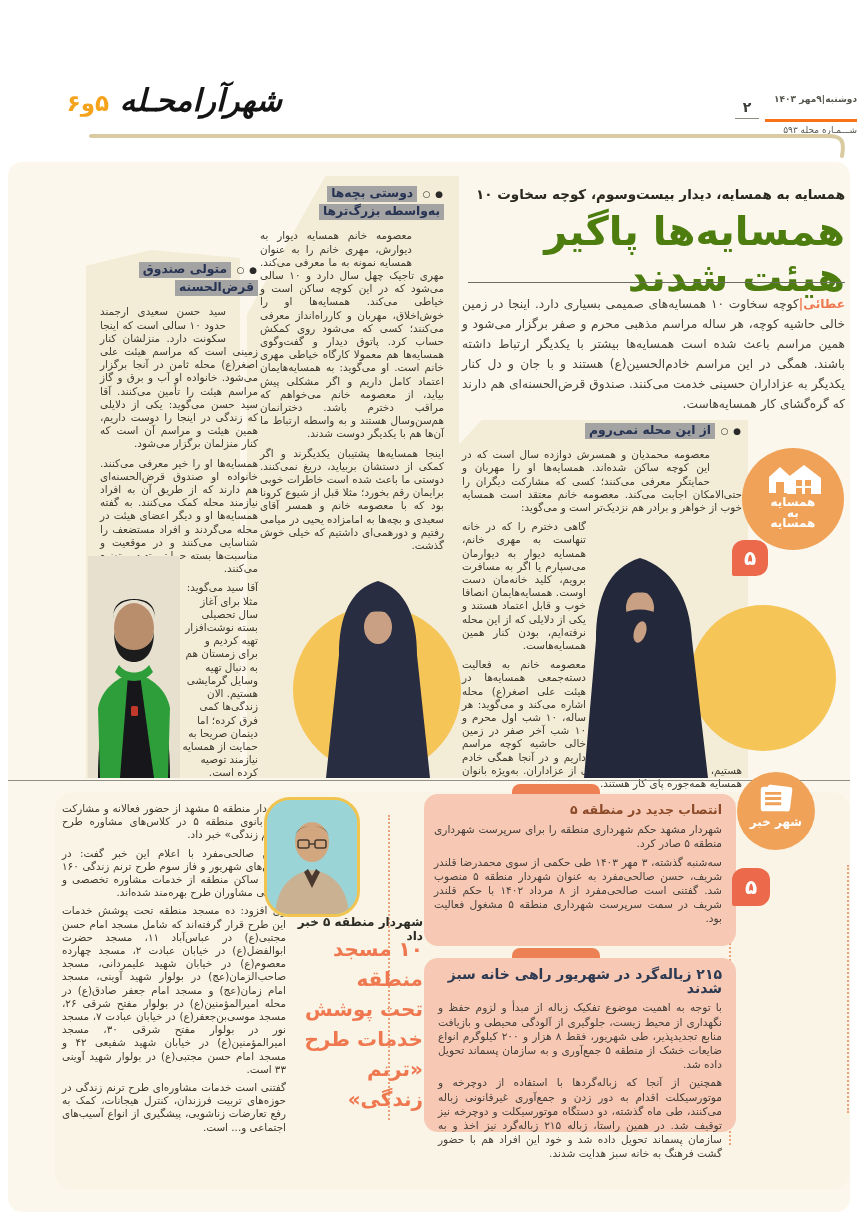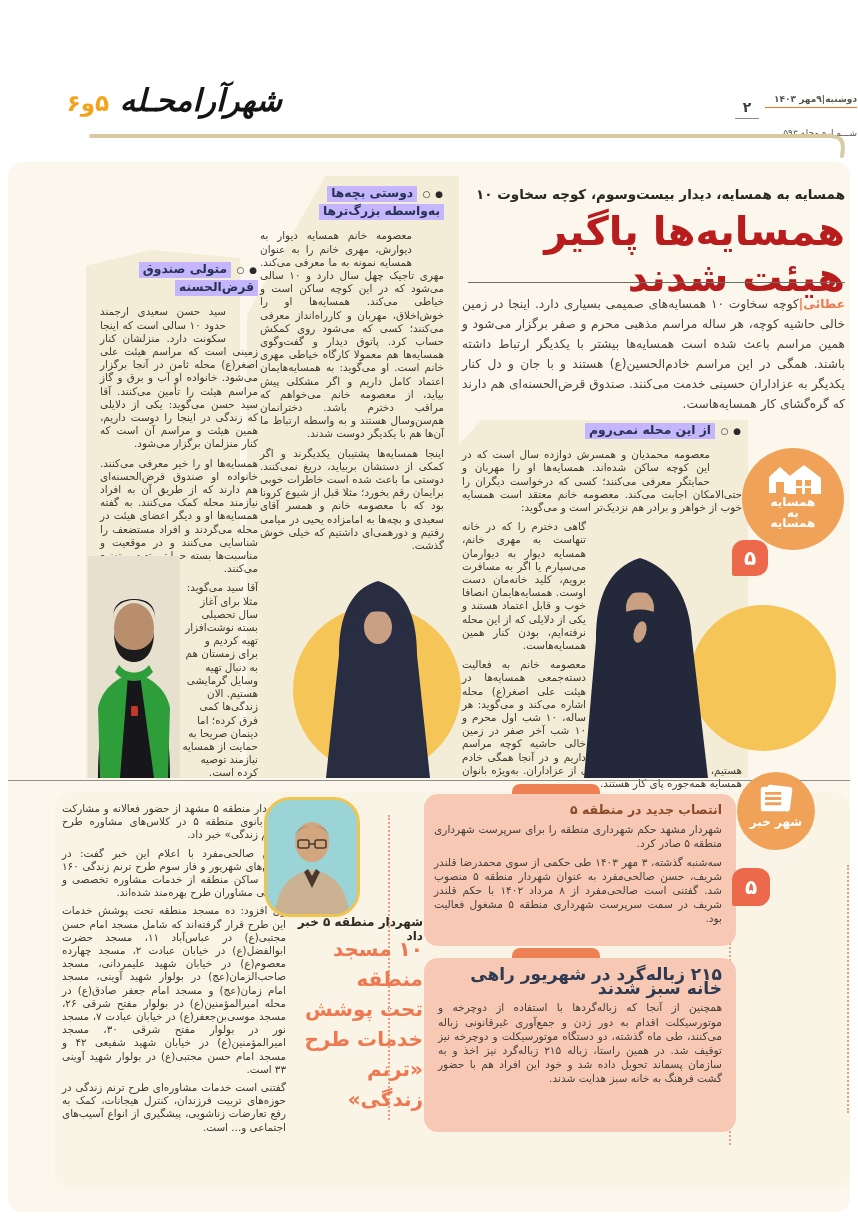--- a/index.html
+++ b/index.html
@@ -12,37 +12,37 @@
   .b-left{left:86px;top:250px;width:154px;height:528px;clip-path:polygon(0 3%,42% 0,100% 1.5%,100% 100%,0 100%);}
   .b-mid{left:247px;top:176px;width:212px;height:602px;clip-path:polygon(0 23%,37% 0,100% 0,100% 100%,0 100%);}
   .b-right{left:452px;top:420px;width:296px;height:358px;clip-path:polygon(0 9%,10% 0,100% 0,100% 100%,0 100%);}
   
   .masthead{left:52px;top:82px;width:230px;height:62px;color:#141414;font-weight:bold;
             font-style:italic;font-size:31px;direction:rtl;}
   .masthead .ed{color:#f6a31c;font-size:23px;font-style:normal;}
   .pageno{left:735px;top:99px;width:24px;text-align:center;font-size:14px;font-weight:bold;color:#3c3c38;
           border-bottom:1px solid #8d8d85;padding-bottom:3px;}
   .dateblock{left:765px;top:94px;width:92px;font-size:9px;color:#55554d;text-align:right;}
-  .dateblock .row1{border-bottom:1px solid #f97316;padding-bottom:3px;margin-bottom:20px;font-weight:bold;}
+  .dateblock .row1{border-bottom:3px solid #f97316;padding-bottom:15px;margin-bottom:3px;font-weight:bold;}
   
   .kicker{left:460px;top:186px;width:385px;text-align:right;font-size:13.5px;font-weight:bold;color:#29291f;}
   .headline{left:460px;top:208px;width:385px;text-align:right;font-size:40px;font-weight:800;
-            color:#b91c1c;letter-spacing:-1px;}
+            color:#4d7c0f;letter-spacing:-1px;}
   .lead-div{left:468px;top:282px;width:377px;border-top:1.5px solid #6d6d64;}
   .lead{left:462px;top:294px;width:383px;font-size:12.2px;line-height:20px;color:#4a4539;
         text-align:justify;}
   .byline{color:#ef7850;font-weight:bold;}
   
   .col{font-size:10.4px;line-height:13.2px;color:#3f3a30;text-align:justify;}
   .col p{margin:0 0 6px 0;}
   .c-fund{left:100px;top:262px;width:158px;}
   .c-friend{left:260px;top:186px;width:184px;}
   .c-stay{left:462px;top:423px;width:280px;}
   .yt-line{text-align:right;margin-bottom:2px;}
-  .yt{display:inline-block;background:#c4b5fd;color:#273352;font-weight:bold;font-size:12.3px;
+  .yt{display:inline-block;background:#a3a3a3;color:#273352;font-weight:bold;font-size:12.3px;
       padding:1px 4px 2px 4px;}
   .dots{font-size:9px;color:#2a2a2a;letter-spacing:1px;margin-left:2px;}
   .win{float:right;width:26px;height:26px;margin-left:6px;margin-bottom:2px;display:grid;
        grid-template-columns:1fr 1fr;grid-template-rows:1fr 1fr;gap:3px;}
   .sp-r{float:right;width:150px;height:235px;margin-left:6px;}
   .sp-l{float:left;width:78px;height:222px;margin-right:4px;}
   .ragged{text-align:right;}
   
   .ycircle{border-radius:50%;background:#f6c557;}
   .photo{z-index:5;}
@@ -60,21 +60,21 @@
   .fphoto{left:264px;top:797px;width:90px;height:114px;border:3px solid #f1c44f;border-radius:26px;
           overflow:hidden;background:#9bd4d6;z-index:5;}
   .fkicker{left:290px;top:915px;width:133px;text-align:right;font-size:12px;font-weight:bold;color:#2b2b24;}
   .ftitle{left:290px;top:934px;width:133px;text-align:right;font-size:20px;line-height:30px;
           font-weight:800;color:#ef7850;}
   .tab{background:#ee8153;border-radius:8px 8px 0 0;z-index:1;}
   .obox{background:#f7c9b5;border-radius:14px;z-index:2;padding:9px 14px;box-sizing:border-box;
         font-size:10.6px;line-height:14.2px;color:#46403a;text-align:justify;}
   .obox p{margin:0 0 4px 0;}
   .obox .t1{font-size:12.5px;font-weight:bold;color:#8c4a28;margin:0 0 5px 0;text-align:right;}
-  .obox .t2{font-size:17px;font-weight:bold;color:#2d3a52;margin:0 0 5px 0;text-align:right;}
+  .obox .t2{font-size:14px;font-weight:bold;color:#2d3a52;margin:0 0 5px 0;text-align:right;}
   svg{display:block;}
 </style>
 </head>
 <body>
 
 <div class="page">
 
   <div class="abs bg-cream"></div>
   <div class="abs bld b-left"></div>
   <div class="abs bld b-mid"></div>
@@ -130,21 +130,21 @@
     <p>اینجا همسایه‌ها پشتیبان یکدیگرند و اگر کمکی از دستشان بربیاید، دریغ نمی‌کنند. دوستی ما باعث شده است خاطرات خوبی برایمان رقم بخورد؛ مثلا قبل از شیوع کرونا بود که با معصومه خانم و همسر آقای سعیدی و بچه‌ها به امامزاده یحیی در میامی رفتیم و دورهمی‌ای داشتیم که خیلی خوش گذشت.</p>
   </div>
 
   <div class="abs col c-stay">
     <div class="yt-line">
       <span class="dots"><span>●</span> <span>○</span></span>
       <span class="yt">از این محله نمی‌روم</span>
     </div>
     <p style="margin-top:9px;">
         <span class="win"></span>
-      </p><div></div><div></div><div></div><div></div><span>معصومه محمدیان و همسرش دوازده سال است که در این کوچه ساکن شده‌اند. همسایه‌ها او را مهربان و حمایتگر معرفی می‌کنند؛ کسی که درخواست دیگران را حتی‌الامکان اجابت می‌کند. معصومه خانم معتقد است همسایه خوب از خواهر و برادر هم نزدیک‌تر است و می‌گوید:</span><p></p>
+      </p><div></div><div></div><div></div><div></div><span>معصومه محمدیان و همسرش دوازده سال است که در این کوچه ساکن شده‌اند. همسایه‌ها او را مهربان و حمایتگر معرفی می‌کنند؛ کسی که مشارکت دیگران را حتی‌الامکان اجابت می‌کند. معصومه خانم معتقد است همسایه خوب از خواهر و برادر هم نزدیک‌تر است و می‌گوید:</span><p></p>
     <div class="sp-r"></div>
     <p>گاهی دخترم را که در خانه تنهاست به مهری خانم، همسایه دیوار به دیوارمان می‌سپارم یا اگر به مسافرت برویم، کلید خانه‌مان دست اوست. همسایه‌هایمان انصافا خوب و قابل اعتماد هستند و یکی از دلایلی که از این محله نرفته‌ایم، بودن کنار همین همسایه‌هاست.</p>
     <p>معصومه خانم به فعالیت دسته‌جمعی همسایه‌ها در هیئت علی اصغر(ع) محله اشاره می‌کند و می‌گوید: هر ساله، ۱۰ شب اول محرم و ۱۰ شب آخر صفر در زمین خالی حاشیه کوچه مراسم داریم و در آنجا همگی خادم هستیم، از غذا پختن گرفته تا پذیرایی از عزاداران. به‌ویژه بانوان همسایه همه‌جوره پای کار هستند.</p>
   </div>
 
   <div class="abs ycircle" style="left:293px;top:606px;width:168px;height:168px;"></div>
   <div class="abs ycircle" style="left:690px;top:605px;width:146px;height:146px;"></div>
 
   <svg class="abs photo" style="left:88px;top:556px;" width="92" height="222" viewBox="0 0 92 222">
     <rect width="92" height="222" fill="#e8e0cf"></rect>
@@ -222,20 +222,21 @@
 
   <div class="abs tab" style="left:512px;top:784px;width:88px;height:16px;"></div>
   <div class="abs obox" style="left:424px;top:794px;width:312px;height:152px;padding-left:10px;">
     <div class="t1">انتصاب جدید در منطقه ۵</div>
     <p>شهردار مشهد حکم شهرداری منطقه را برای سرپرست شهرداری منطقه ۵ صادر کرد.</p>
     <p>سه‌شنبه گذشته، ۳ مهر ۱۴۰۳ طی حکمی از سوی محمدرضا قلندر شریف، حسن صالحی‌مفرد به عنوان شهردار منطقه ۵ منصوب شد. گفتنی است صالحی‌مفرد از ۸ مرداد ۱۴۰۲ با حکم قلندر شریف در سمت سرپرست شهرداری منطقه ۵ مشغول فعالیت بود.</p>
   </div>
   <div class="abs tab" style="left:512px;top:948px;width:88px;height:16px;"></div>
   <div class="abs obox" style="left:424px;top:958px;width:312px;height:174px;">
     <div class="t2">۲۱۵ زباله‌گرد در شهریور راهی خانه سبز شدند</div>
+    <p>با توجه به اهمیت موضوع تفکیک زباله از مبدأ و لزوم حفظ و نگهداری از محیط زیست، جلوگیری از آلودگی محیطی و بازیافت منابع تجدیدپذیر، طی شهریور، فقط ۸ هزار و ۲۰۰ کیلوگرم انواع ضایعات خشک از منطقه ۵ جمع‌آوری و به سازمان پسماند تحویل داده شد.</p>
     <p>همچنین از آنجا که زباله‌گردها با استفاده از دوچرخه و موتورسیکلت اقدام به دور زدن و جمع‌آوری غیرقانونی زباله می‌کنند، طی ماه گذشته، دو دستگاه موتورسیکلت و دوچرخه نیز توقیف شد. در همین راستا، زباله ۲۱۵ زباله‌گرد نیز اخذ و به سازمان پسماند تحویل داده شد و خود این افراد هم با حضور گشت فرهنگ به خانه سبز هدایت شدند.</p>
   </div>
 
   <div class="abs badge-circle" style="left:737px;top:772px;width:78px;height:78px;">
     <svg width="38" height="34" viewBox="0 0 40 34" style="margin:10px auto 1px;">
       <rect x="10" y="3" width="26" height="26" rx="3" fill="#ffffff" transform="rotate(7 23 16)"></rect>
       <rect x="4" y="4" width="26" height="26" rx="3" fill="#ffffff"></rect>
       <path d="M8.5 11 h17 M8.5 16.5 h17 M8.5 22 h17" stroke="#f1a259" stroke-width="3"></path>
     </svg>
     <div class="blabel">شهر خبر</div>

